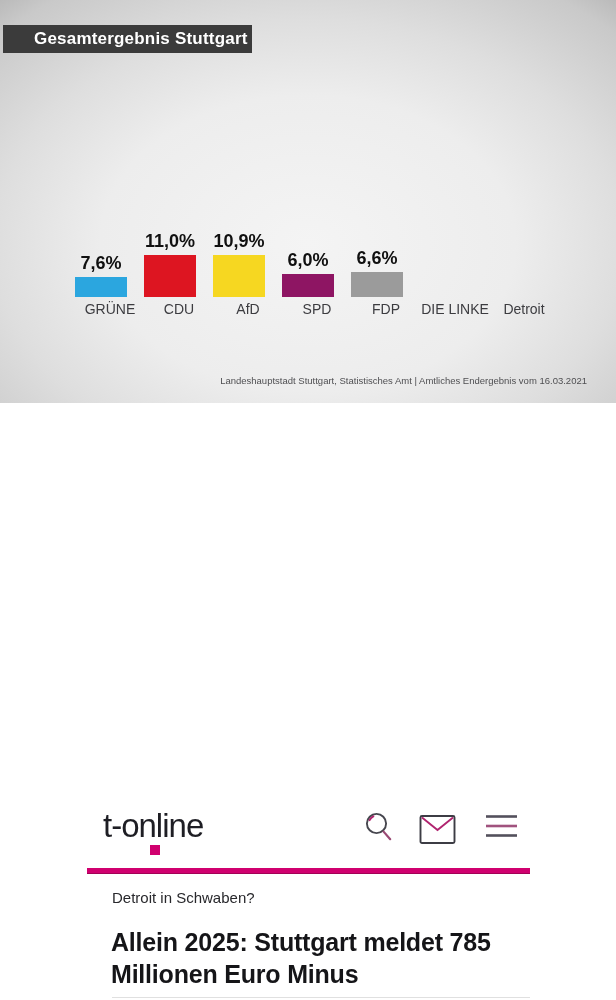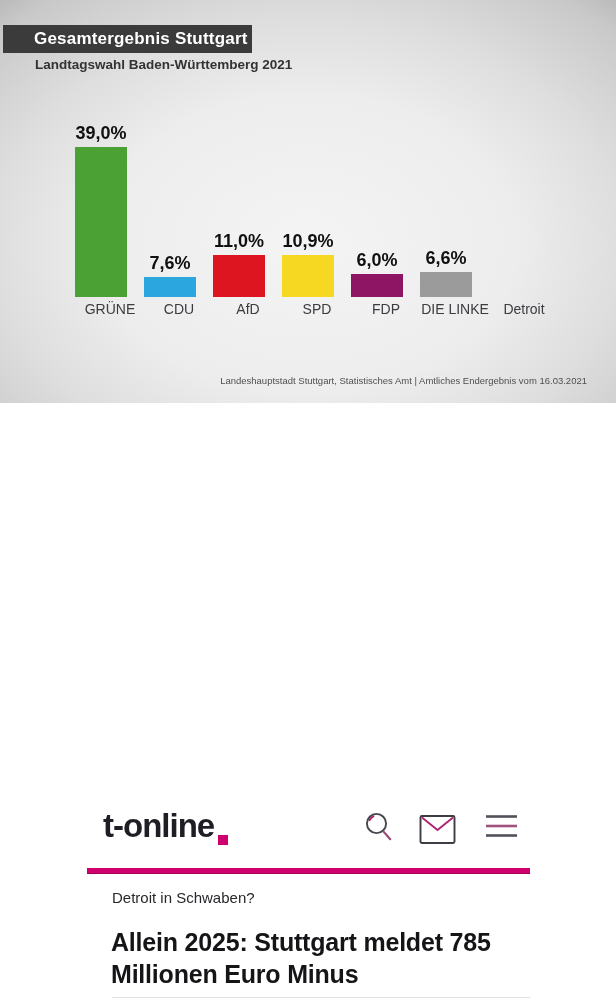--- a/index.html
+++ b/index.html
@@ -38,22 +38,22 @@
   }
   .chart-source {
     position:absolute; right:29px; top:375px; font-size:9.5px; color:#4f4f52;
   }
 
   
   .article-section { position:absolute; left:0; top:403px; width:616px; height:597px; background:#ffffff; }
 
   .brand-logo {
     position:absolute; left:103px; top:404px;
-    font-size:33px; font-weight:bold; color:#1e1e24; letter-spacing:-1px;
-    display:flex; align-items:flex-end; cursor:pointer;
+    font-size:33px; font-weight:normal; color:#1e1e24; letter-spacing:-1px;
+    display:flex; align-items:center; cursor:pointer;flex-direction:column;
   }
   .logo-dot { display:inline-block; width:10px; height:10px; margin-left:4px; }
 
   .hdr-icon { position:absolute; cursor:pointer; }
   .icon-search { left:364px; top:408px; }
   .icon-mail   { left:419px; top:411px; }
   .icon-menu   { left:485px; top:410px; }
 
   .accent-bar {
     position:absolute; left:87px; top:465px; width:443px; height:6px;
@@ -67,26 +67,21 @@
   }
   .headline-divider { position:absolute; left:112px; top:594px; width:418px; height:1px; background:#e0e0e0; }
 </style>
 </head>
 <body>
 
 <div id="page">
 
   <div class="chart-section">
     <div class="chart-banner">Gesamtergebnis Stuttgart</div>
-    <div class="chart-subtitle">Landtagswahl Baden-Württemberg 2021</div>
     <div class="bars">
-        <div class="bar-col">
-          <div class="bar-value">39,0%</div>
-          <div class="bar" style="height: 150.2px; background: rgb(75, 161, 51);"></div>
-        </div>
         <div class="bar-col">
           <div class="bar-value">7,6%</div>
           <div class="bar" style="height: 20.4px; background: rgb(43, 166, 223);"></div>
         </div>
         <div class="bar-col">
           <div class="bar-value">11,0%</div>
           <div class="bar" style="height: 42.4px; background: rgb(221, 21, 33);"></div>
         </div>
         <div class="bar-col">
           <div class="bar-value">10,9%</div>

